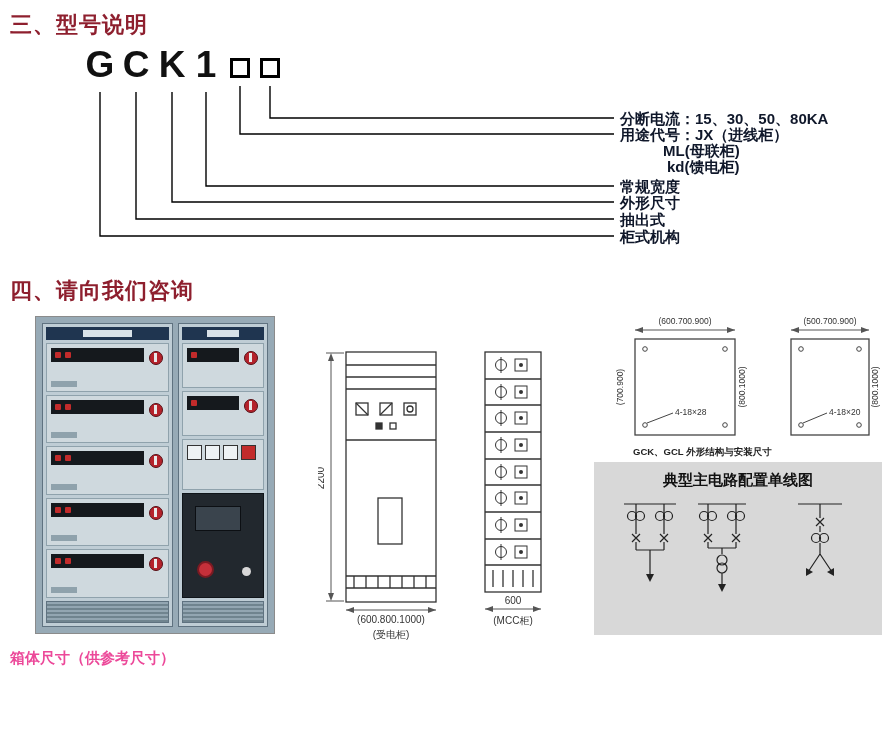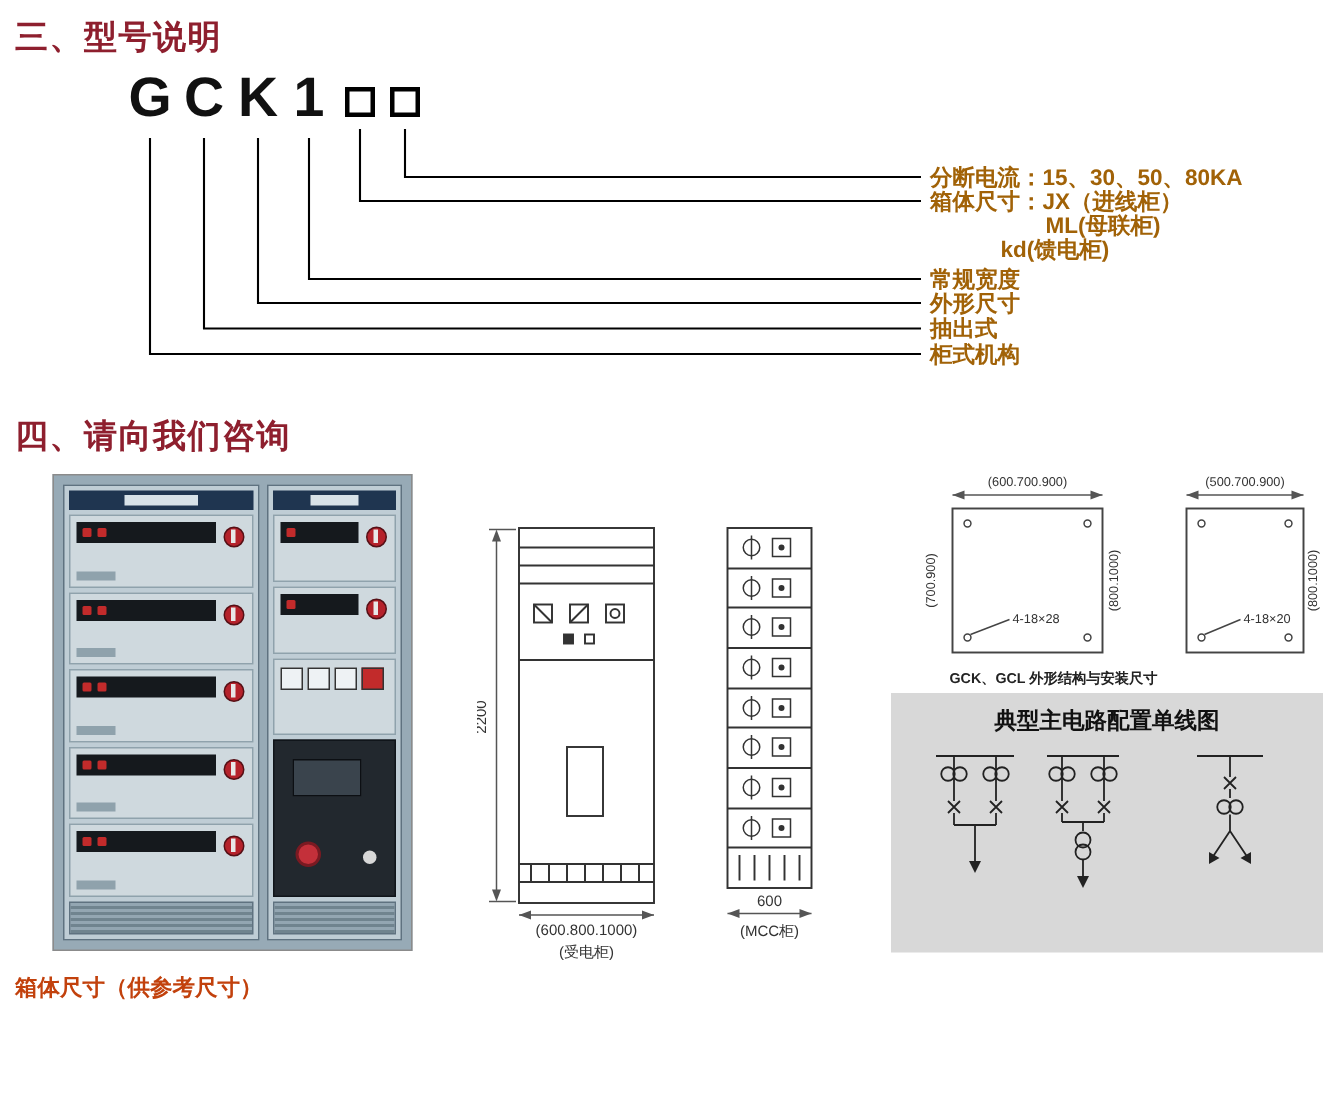--- a/index.html
+++ b/index.html
@@ -7,21 +7,21 @@
   .page{position:relative;width:890px;height:668px;background:#fff;padding-left:36px;}
 
   .sec-title{position:absolute;margin:0;font-size:22px;font-weight:bold;color:#8e1f2e;letter-spacing:1px;}
   .t3{left:10px;top:10px;}
   .t4{left:10px;top:276px;}
 
   
   .code-char{position:absolute;top:46px;font-size:37px;font-weight:bold;color:#111;transform:translateX(-50%);line-height:1;}
   .code-box{position:absolute;top:58px;width:20px;height:20px;border:3px solid #000;background:#fff;transform:translateX(-50%);box-sizing:border-box;}
   .connectors{position:absolute;left:0;top:0;}
-  .mlabel{position:absolute;font-size:15px;font-weight:bold;color:#a16207;white-space:nowrap;line-height:17px;}
+  .mlabel{position:absolute;font-size:15px;font-weight:bold;color:#0f172a;white-space:nowrap;line-height:17px;}
 
   
   .photo{position:absolute;left:35px;top:316px;width:240px;height:318px;background:#97aab6;border:1px solid #8b8b8b;box-sizing:border-box;padding:6px;display:flex;gap:5px;}
   .cab{border:1px solid #5f7280;background:#bfcdd5;display:flex;flex-direction:column;padding:3px;gap:3px;box-sizing:border-box;}
   .cab-l{flex:1.5;}
   .cab-r{flex:1;}
   .cab-top{height:13px;background:#1f3550;position:relative;flex:none;}
   .np{position:absolute;left:30%;top:3px;width:40%;height:7px;background:#d8e2e8;}
   .drawer{flex:1;background:#cfd9de;border:1px solid #8fa2ac;position:relative;}
   .strip{position:absolute;left:4px;top:4px;right:24px;height:14px;background:#15191d;}
@@ -47,21 +47,21 @@
   svg text{font-family:"Liberation Sans",sans-serif;}
   .dimtext{font-size:10px;fill:#333;}
   .smalltext{font-size:8.5px;fill:#333;}
   .captiontext{font-size:9.5px;fill:#222;font-weight:bold;}
 
   
   .slbox{position:absolute;left:594px;top:462px;width:288px;height:173px;background:#d8d8d8;box-sizing:border-box;}
   .sl-title{text-align:center;font-size:15px;font-weight:bold;color:#111;padding-top:9px;}
 
   
-  .f-ref{position:absolute;left:10px;top:649px;font-size:15px;font-weight:bold;color:#c2410c;}
+  .f-ref{position:absolute;left:10px;top:649px;font-size:15px;font-weight:bold;color:#ec4899;}
   .f-dims{position:absolute;left:10px;top:676px;font-size:16px;font-weight:bold;color:#111;}
   .f-contact{position:absolute;left:10px;top:704px;font-size:15px;font-weight:bold;color:#111;}
 </style>
 </head>
 <body>
 
 <div class="page">
 
   <h2 class="sec-title t3">三、型号说明</h2>
 
@@ -77,22 +77,22 @@
   </svg>
 
   <span class="code-char" style="left:100px">G</span>
   <span class="code-char" style="left:136px">C</span>
   <span class="code-char" style="left:172px">K</span>
   <span class="code-char" style="left:206px">1</span>
   <span class="code-box" style="left:240px"></span>
   <span class="code-box" style="left:270px"></span>
 
   <div class="mlabel" style="left:620px;top:110px">分断电流：15、30、50、80KA</div>
-  <div class="mlabel" style="left:620px;top:126px">箱体尺寸：JX（进线柜）</div>
-  <div class="mlabel" style="left:697px;top:142px">ML(母联柜)</div>
+  <div class="mlabel" style="left:620px;top:126px">用途代号：JX（进线柜）</div>
+  <div class="mlabel" style="left:663px;top:142px">ML(母联柜)</div>
   <div class="mlabel" style="left:667px;top:158px">kd(馈电柜)</div>
   <div class="mlabel" style="left:620px;top:178px">常规宽度</div>
   <div class="mlabel" style="left:620px;top:194px">外形尺寸</div>
   <div class="mlabel" style="left:620px;top:211px">抽出式</div>
   <div class="mlabel" style="left:620px;top:228px">柜式机构</div>
 
   <h2 class="sec-title t4">四、请向我们咨询</h2>
 
   <div class="photo">
     <div class="cab cab-l">

